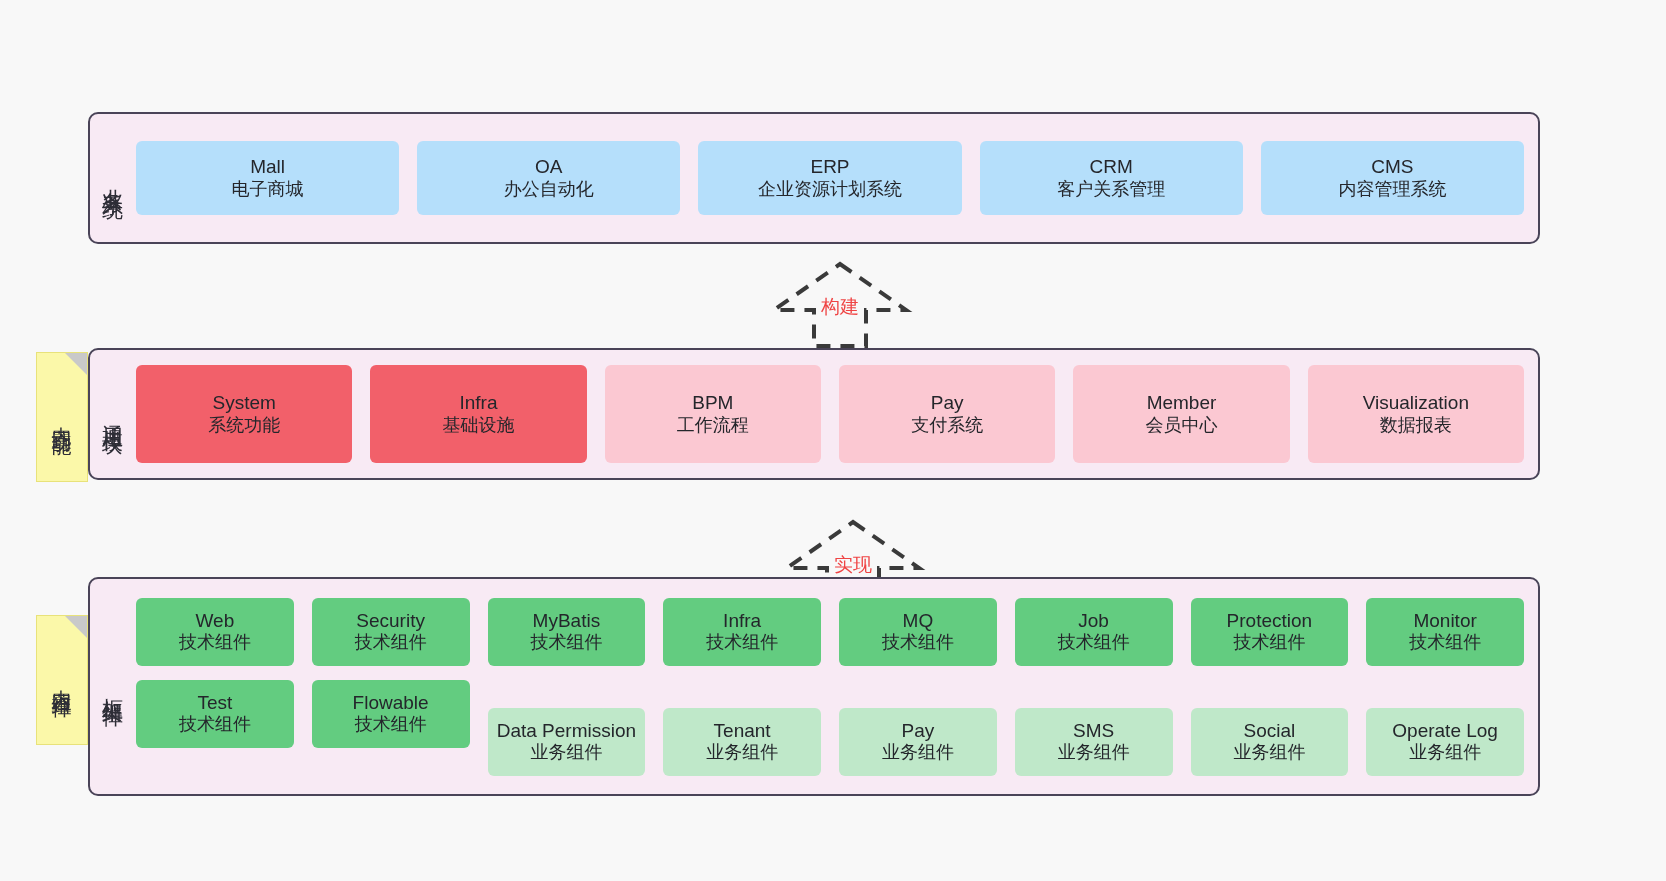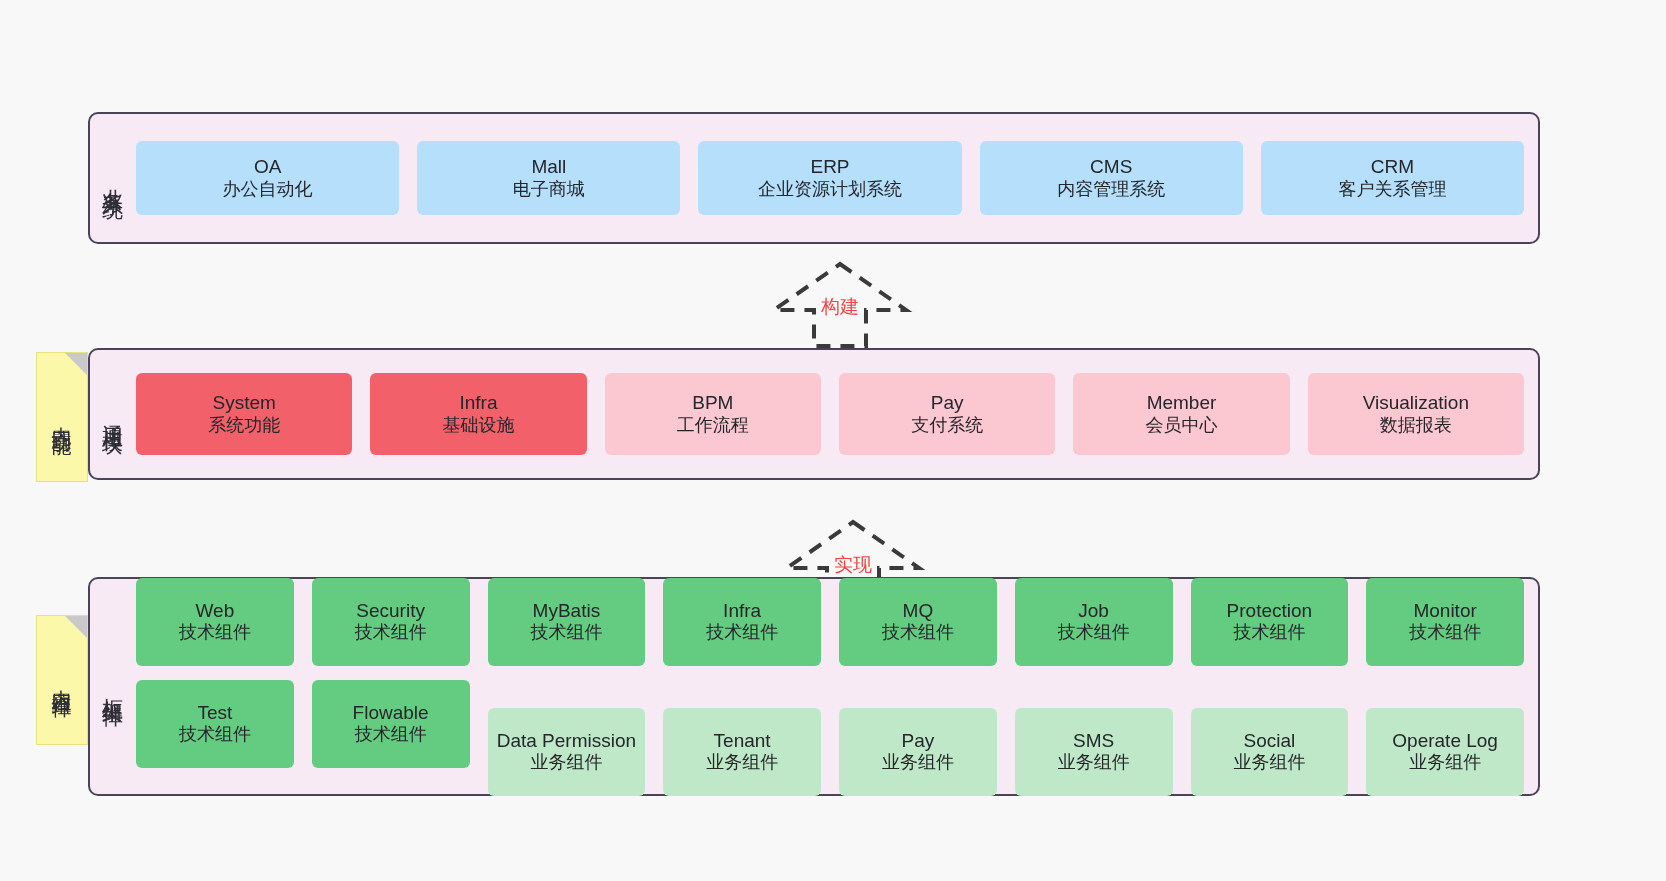--- a/index.html
+++ b/index.html
@@ -84,24 +84,24 @@
   .c-red    { background: #f2606a; }
   .c-pink   { background: #fbc8d2; text-align: center; }
   .c-green  { background: #63cc80; }
   .c-lgreen { background: #bfe8c9; margin-top: 28px; }
 
   
   #layer-business { left: 88px;  top: 112px; width: 1452px; height: 132px; }
   #layer-business .card { height: 74px; }
 
   #layer-modules  { left: 88px;  top: 348px; width: 1452px; height: 132px; }
-  #layer-modules .card { height: 82px; }
+  #layer-modules .card { height: 98px; }
 
   #layer-framework{ left: 88px;  top: 577px; width: 1452px; height: 219px; }
-  #layer-framework .card { height: 88px; }
+  #layer-framework .card { height: 68px; }
   #layer-framework .layer-body { gap: 14px; }
 
   
   .note {
     position: absolute;
     width: 52px;
     background: #fbf8a9;
     border: 1px solid #e8e27a;
     box-sizing: border-box;
     display: flex;
@@ -149,38 +149,38 @@
 </head>
 <body>
 
 <div id="canvas">
 
   <div class="layer" id="layer-business">
     <div class="layer-title">业务系统</div>
     <div class="layer-body">
       <div class="row">
         <div class="card c-blue">
+          <span class="en">Mall</span>
+          <span class="cn">电子商城</span>
+        </div>
+        <div class="card c-blue">
           <span class="en">OA</span>
           <span class="cn">办公自动化</span>
         </div>
         <div class="card c-blue">
-          <span class="en">Mall</span>
-          <span class="cn">电子商城</span>
-        </div>
-        <div class="card c-blue">
           <span class="en">ERP</span>
           <span class="cn">企业资源计划系统</span>
         </div>
         <div class="card c-blue">
+          <span class="en">CRM</span>
+          <span class="cn">客户关系管理</span>
+        </div>
+        <div class="card c-blue">
           <span class="en">CMS</span>
           <span class="cn">内容管理系统</span>
-        </div>
-        <div class="card c-blue">
-          <span class="en">CRM</span>
-          <span class="cn">客户关系管理</span>
         </div>
       </div>
     </div>
   </div>
 
   <div class="arrow-wrap" id="arrow-build">
     <svg width="160" height="92" viewBox="0 0 160 92">
       <path d="M80 6 L146 52 L106 52 L106 88 L54 88 L54 52 L14 52 Z" fill="none" stroke="#3a3a3a" stroke-width="4" stroke-dasharray="14 10" stroke-linejoin="miter"></path>
     </svg>
     <div class="arrow-label">构建</div>

